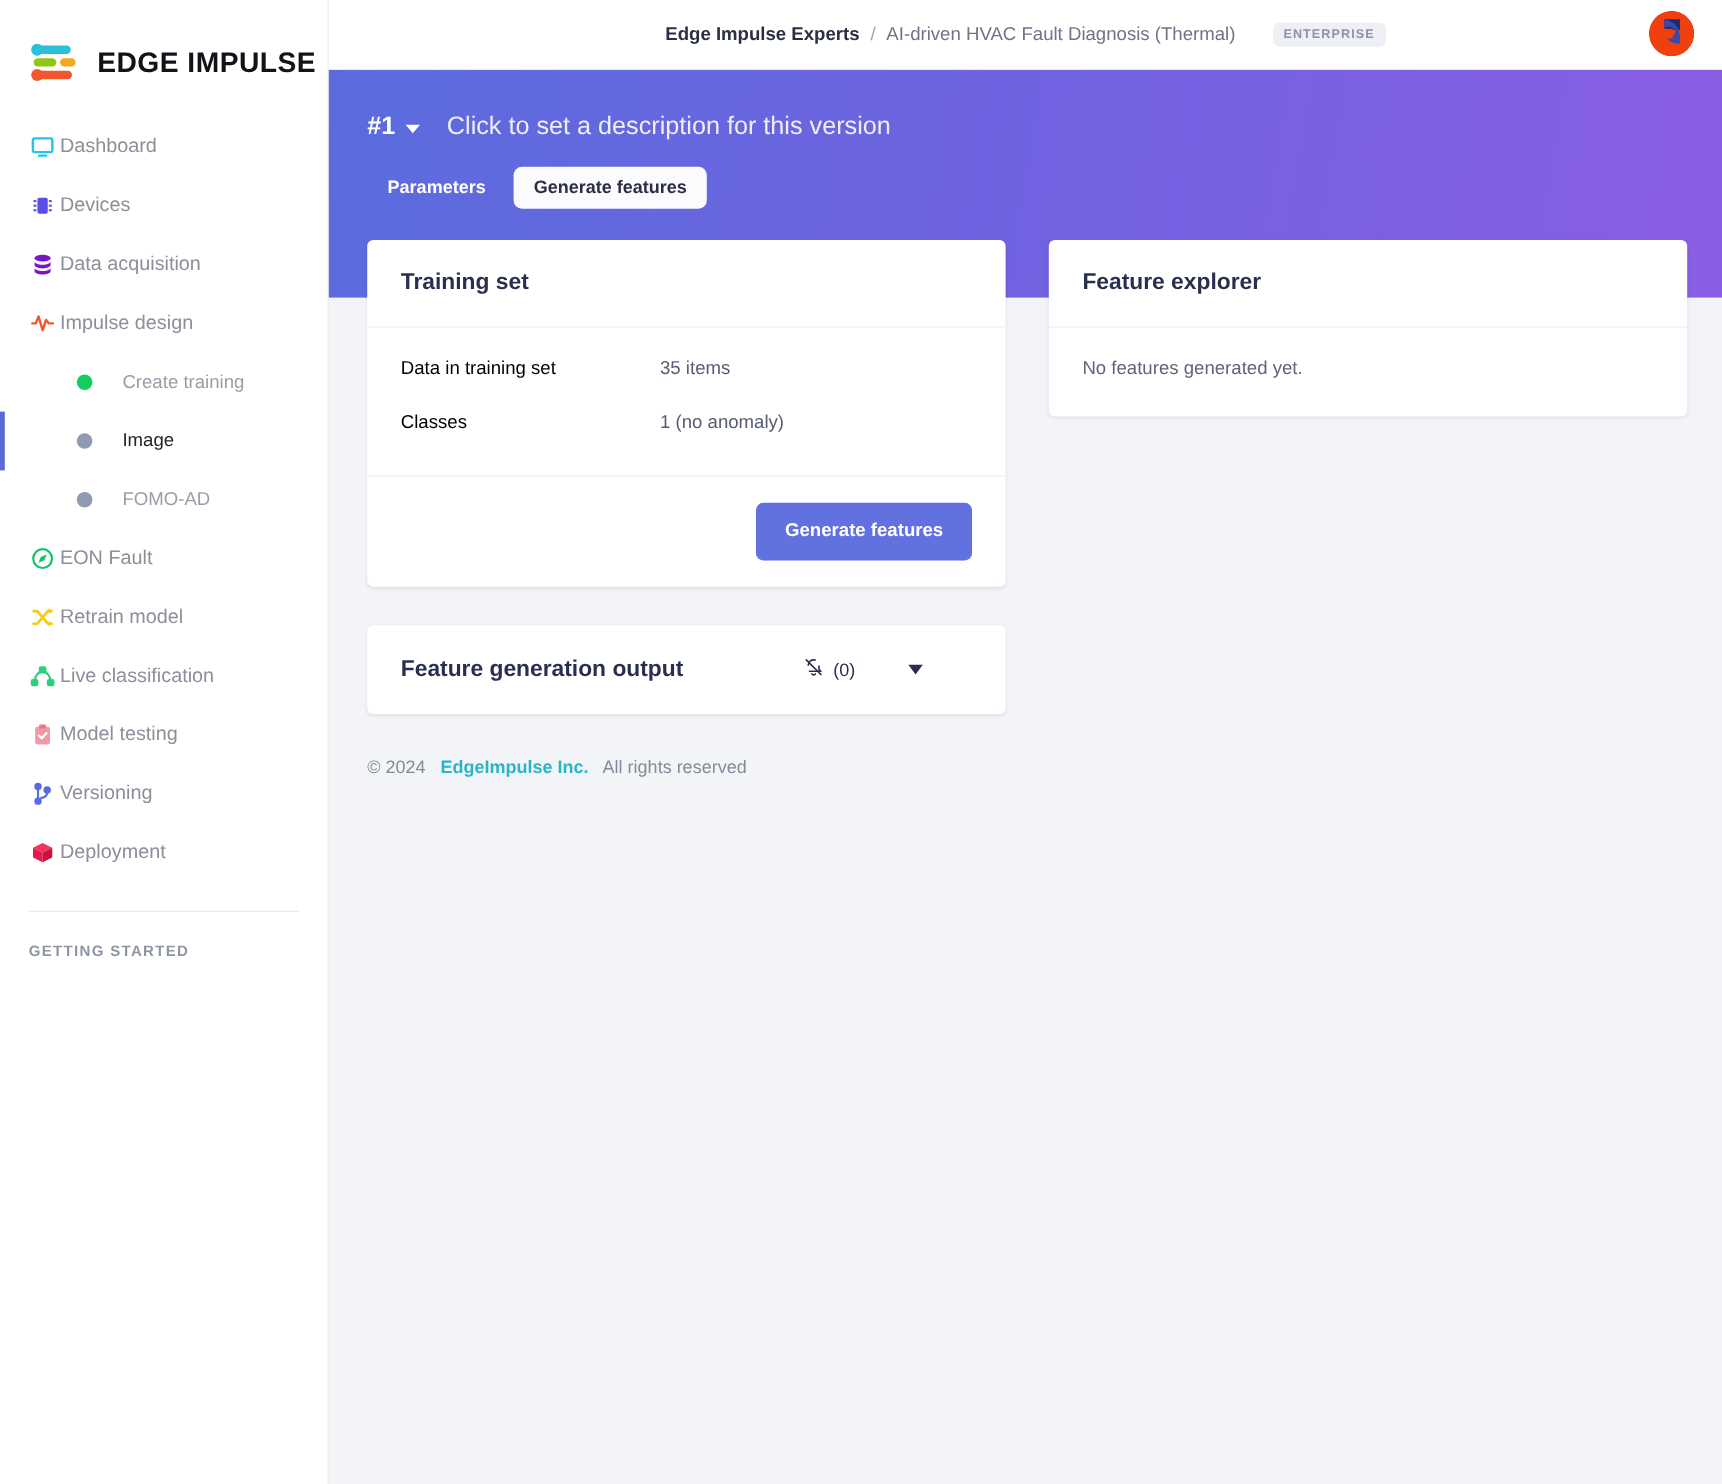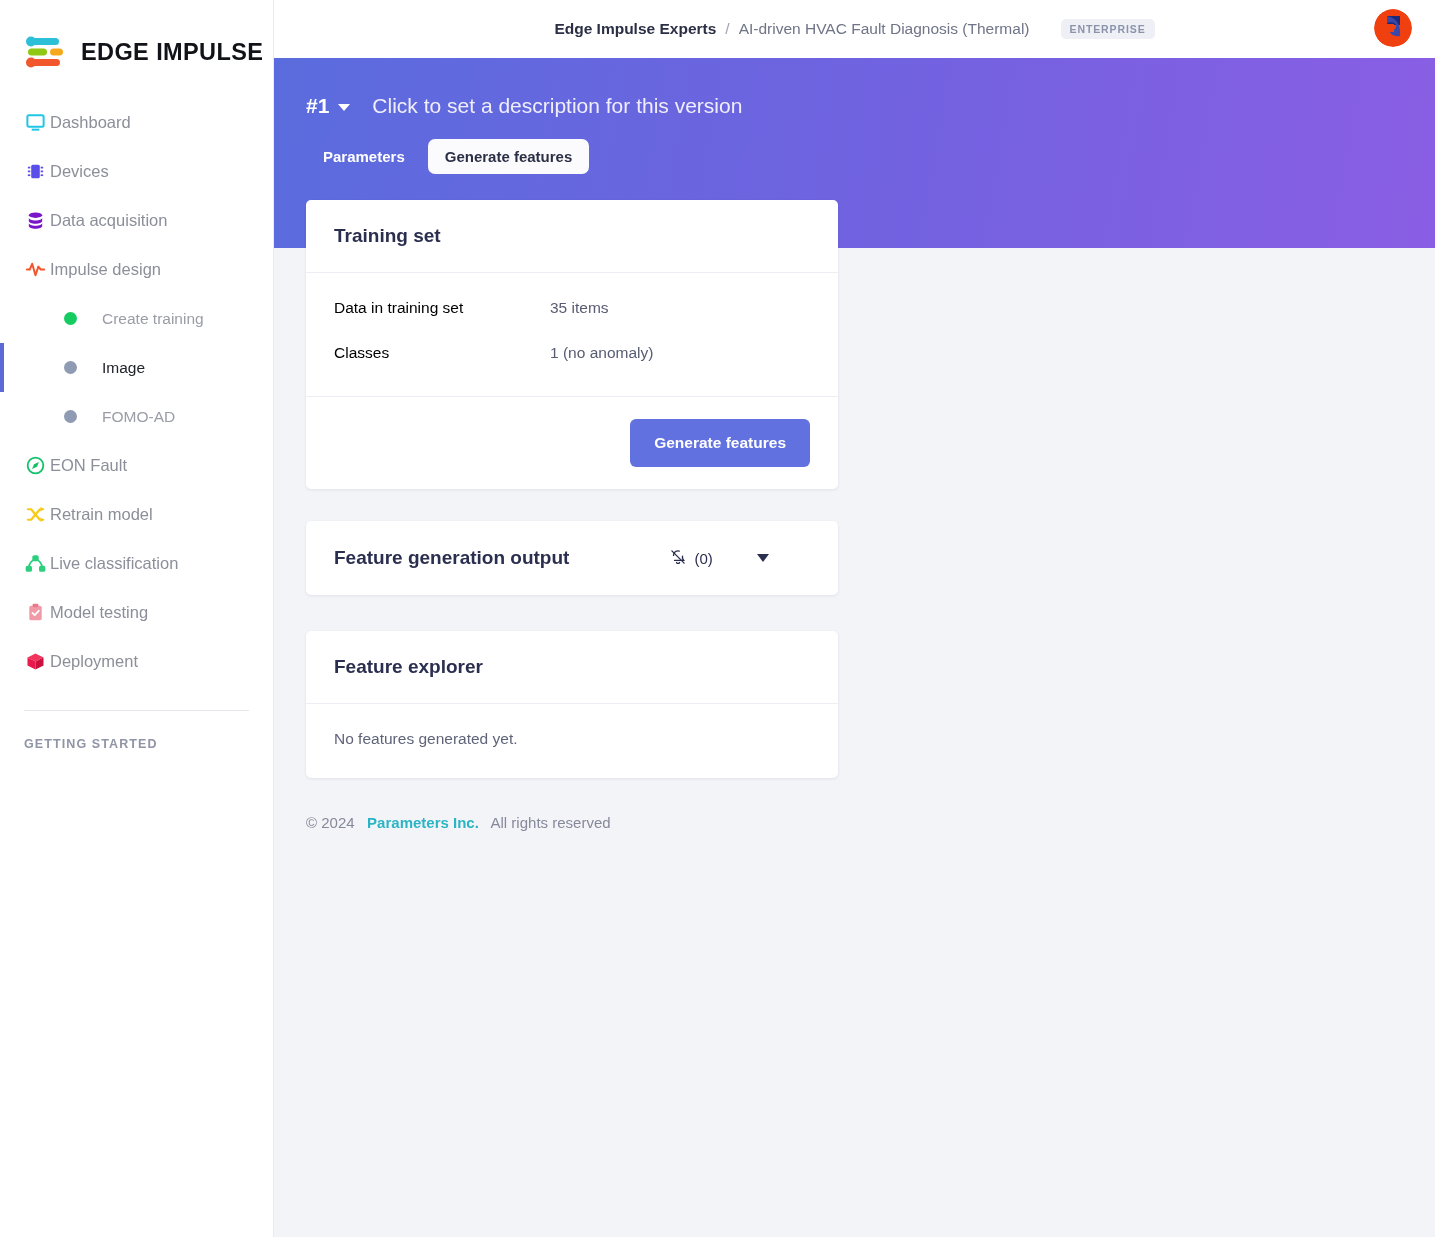--- a/index.html
+++ b/index.html
@@ -102,21 +102,21 @@
   .tabs { display: flex; align-items: center; gap: 6px; margin-top: 21px; }
   .tab {
     padding: 9px 17px; border-radius: 7px;
     font-size: 15px; font-weight: 700; color: #ffffff; cursor: pointer;
   }
   .tab.active { background: #fbfbfd; color: #2b2f45; }
 
   .content { position: absolute; top: 58px; left: 0; right: 0; }
   .cards {
     display: flex; gap: 36px; padding: 142px 28px 0 32px;
-    position: relative; z-index: 2; flex-direction: column;
+    position: relative; z-index: 2;
   }
   .col-left { width: 532px; }
   .col-right { flex: 1; max-width: 532px; }
 
   .card {
     background: #ffffff; border-radius: 5px;
     box-shadow: 0 1px 3px rgba(40,45,80,.09);
   }
   .card-head {
     padding: 25px 28px; font-size: 19px; font-weight: 700; color: #2b2f4f;
@@ -284,20 +284,32 @@
         <span class="ico">
           <svg viewBox="0 0 22 22" width="21" height="21">
             <rect x="4.5" y="3.8" width="13" height="15.4" rx="2" fill="#f09aa8"></rect>
             <rect x="8" y="1.8" width="6" height="3.6" rx="1.2" fill="#e8788a"></rect>
             <polyline points="7.8,11.4 10.2,13.8 14.4,9.2" fill="none" stroke="#ffffff" stroke-width="1.9" stroke-linecap="round" stroke-linejoin="round"></polyline>
           </svg>
         </span>
         <span>Model testing</span>
       </div>
 
+      <div class="nav-item">
+        <span class="ico">
+          <svg viewBox="0 0 22 22" width="21" height="21" fill="none" stroke="#5a6ae0" stroke-width="1.9">
+            <circle cx="7" cy="4.6" r="2.3" fill="#5a6ae0"></circle>
+            <circle cx="7" cy="17.4" r="2.3" fill="#5a6ae0"></circle>
+            <circle cx="15" cy="7.6" r="2.3" fill="#5a6ae0"></circle>
+            <path d="M7 7v8"></path>
+            <path d="M15 10c0 3.6-3.4 4.4-6 4.8"></path>
+          </svg>
+        </span>
+        <span>Versioning</span>
+      </div>
 
       <div class="nav-item">
         <span class="ico">
           <svg viewBox="0 0 22 22" width="21" height="21">
             <polygon points="11,2.6 19.4,6.8 11,11 2.6,6.8" fill="#f2355e"></polygon>
             <polygon points="2.6,6.8 11,11 11,19.4 2.6,15.2" fill="#e8194c"></polygon>
             <polygon points="19.4,6.8 11,11 11,19.4 19.4,15.2" fill="#c9123d"></polygon>
           </svg>
         </span>
         <span>Deployment</span>
@@ -391,20 +403,20 @@
               <div class="empty-text">No features generated yet.</div>
             </div>
           </div>
         </div>
 
       </div>
 
       <div class="footer">
         <span>© 2024</span>
         <span>&nbsp;</span>
-        <span class="brand">Parameters Inc.</span>
+        <span class="brand">EdgeImpulse Inc.</span>
         <span>&nbsp;</span>
         <span>All rights reserved</span>
       </div>
     </div>
 
   </section>
 </div>
 
 </body></html>

